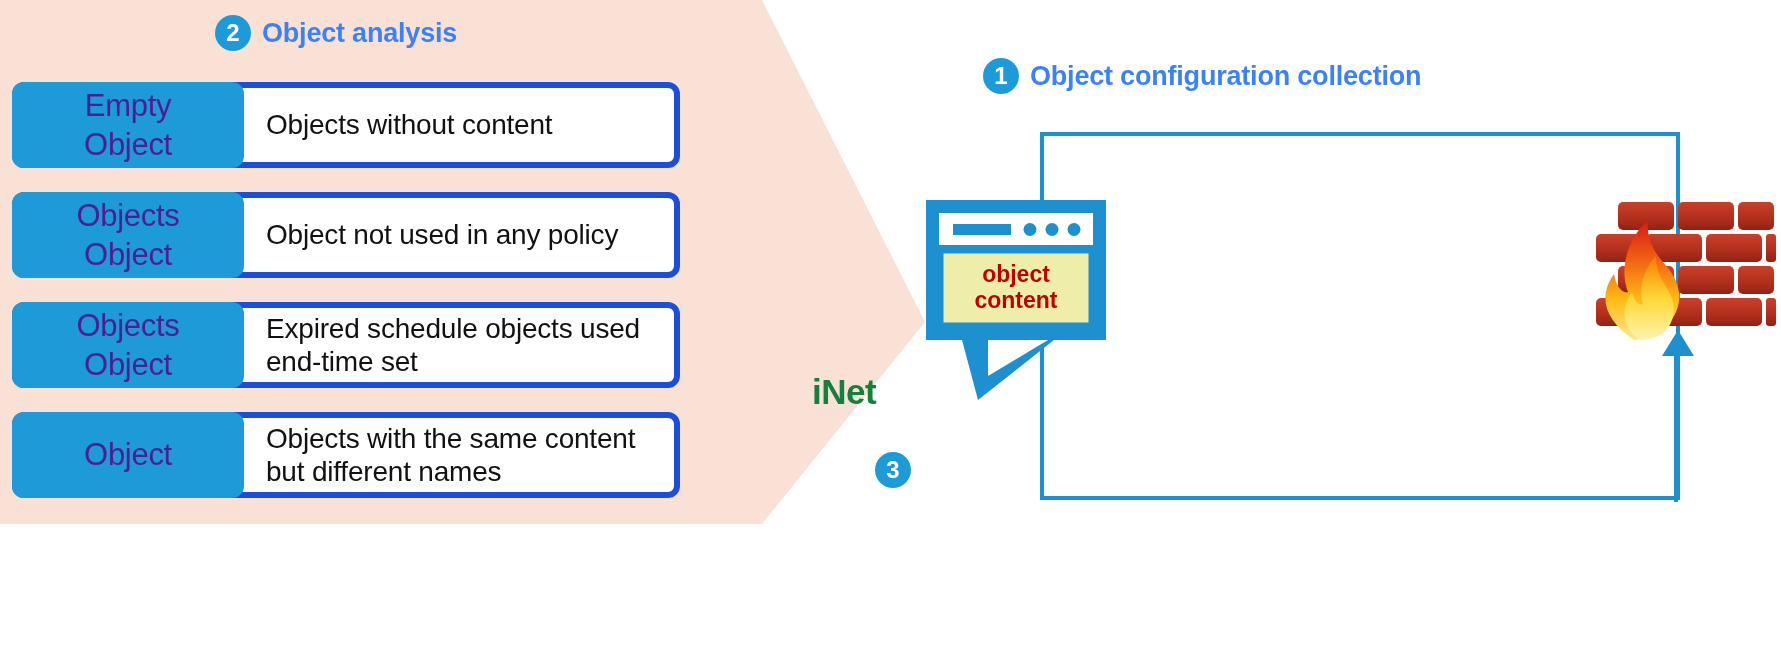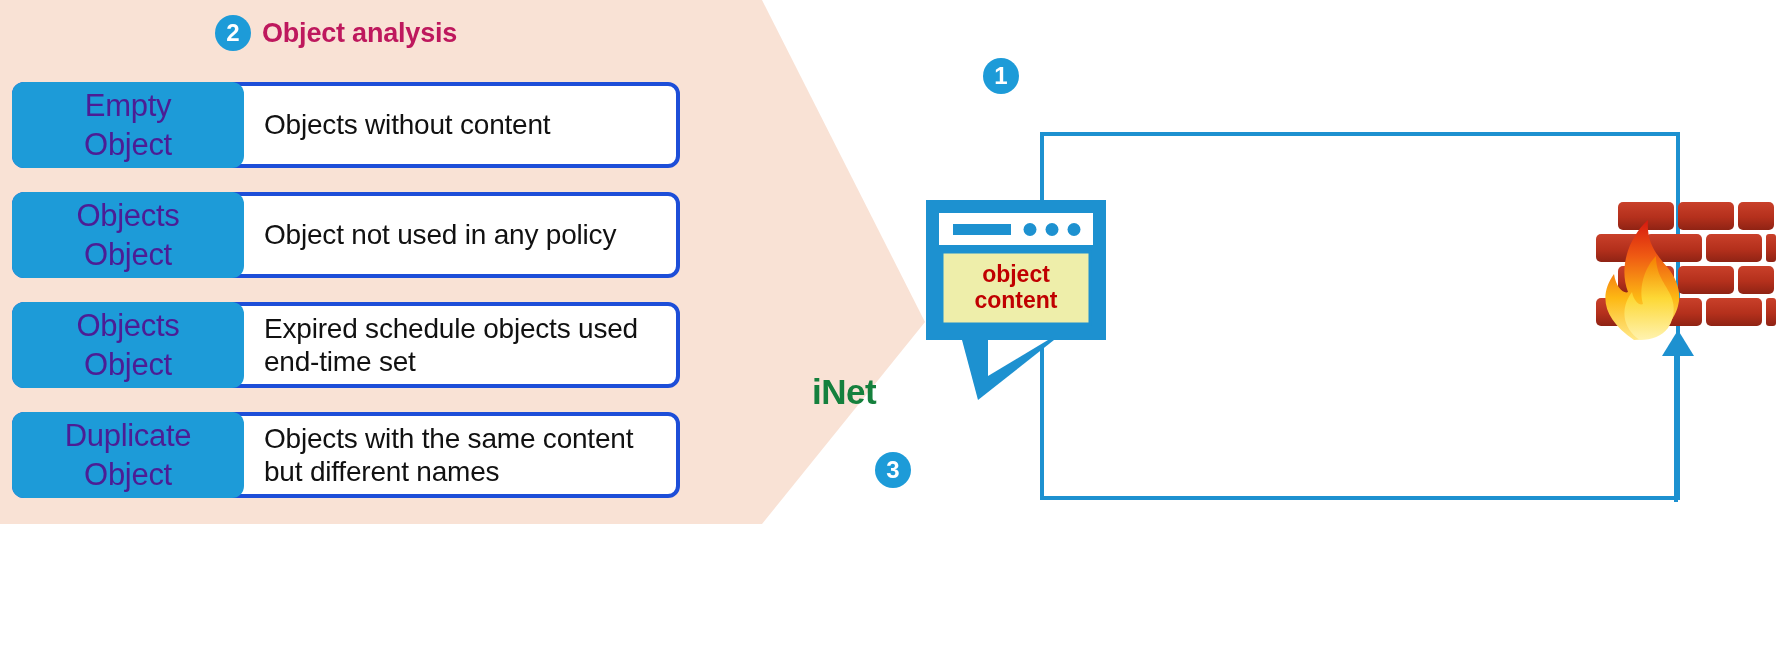--- a/index.html
+++ b/index.html
@@ -47,21 +47,21 @@
     color: #ffffff;
     font-size: 24px;
     font-weight: bold;
     display: flex;
     align-items: center;
     justify-content: center;
     line-height: 1;
     flex: 0 0 auto;
   }
   .heading-text {
-    color: #be185d;
+    color: #3b82f6;
     font-size: 27px;
     font-weight: bold;
     letter-spacing: -0.2px;
   }
 
   #heading-2 { left: 215px; top: 15px; }
   #heading-1 { left: 983px; top: 58px; }
   #heading-3 { left: 875px; top: 452px; }
 
   
@@ -76,21 +76,21 @@
     height: 86px;
     margin-bottom: 24px;
   }
   .row-desc {
     position: absolute;
     left: 0; top: 0;
     width: 668px;
     height: 86px;
     box-sizing: border-box;
     background: #ffffff;
-    border: 4px solid #1d4ed8;
+    border: 6px solid #1d4ed8;
     border-radius: 12px;
     display: flex;
     align-items: center;
   }
   .row-desc-text {
     margin-left: 248px;
     padding-right: 10px;
     font-size: 28px;
     color: #111111;
     line-height: 1.18;
@@ -220,30 +220,30 @@
           <span>Objects</span>
           <span>Object</span>
         </div>
       </div>
 
       <div class="row">
         <div class="row-desc">
           <div class="row-desc-text">Objects with the same content but different names</div>
         </div>
         <div class="row-tag">
-          <span>Duplicate</span>
           <span>Object</span>
         </div>
       </div>
 
     </div>
   </div>
 
   <div class="section-heading" id="heading-1">
     <div class="badge">1</div>
+    <div class="heading-text">Object configuration collection</div>
   </div>
 
   <div id="flow-rect"></div>
   <div id="flow-riser"></div>
   <div id="flow-arrowhead"></div>
 
   <div id="server-widget">
     <svg width="180" height="200" viewBox="0 0 180 200" style="position:absolute;left:0;top:0;">
 
       <rect x="0" y="0" width="180" height="140" fill="#1d91d0"></rect>

